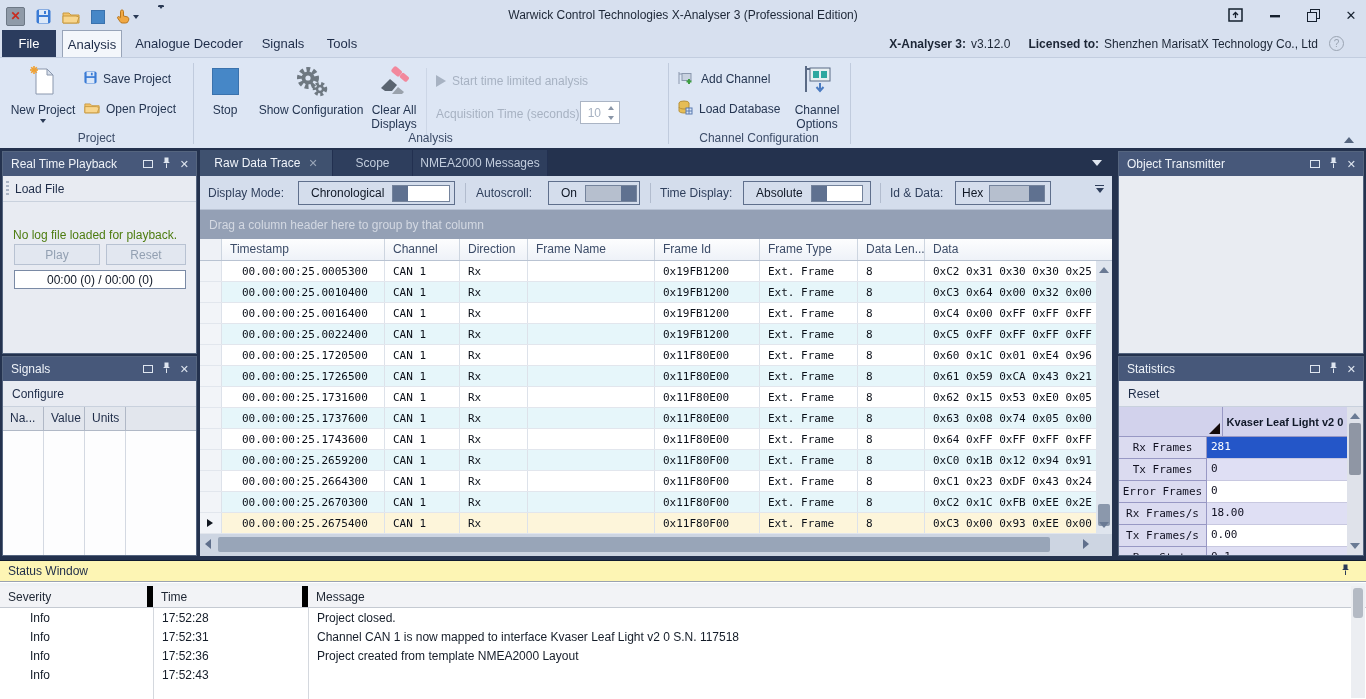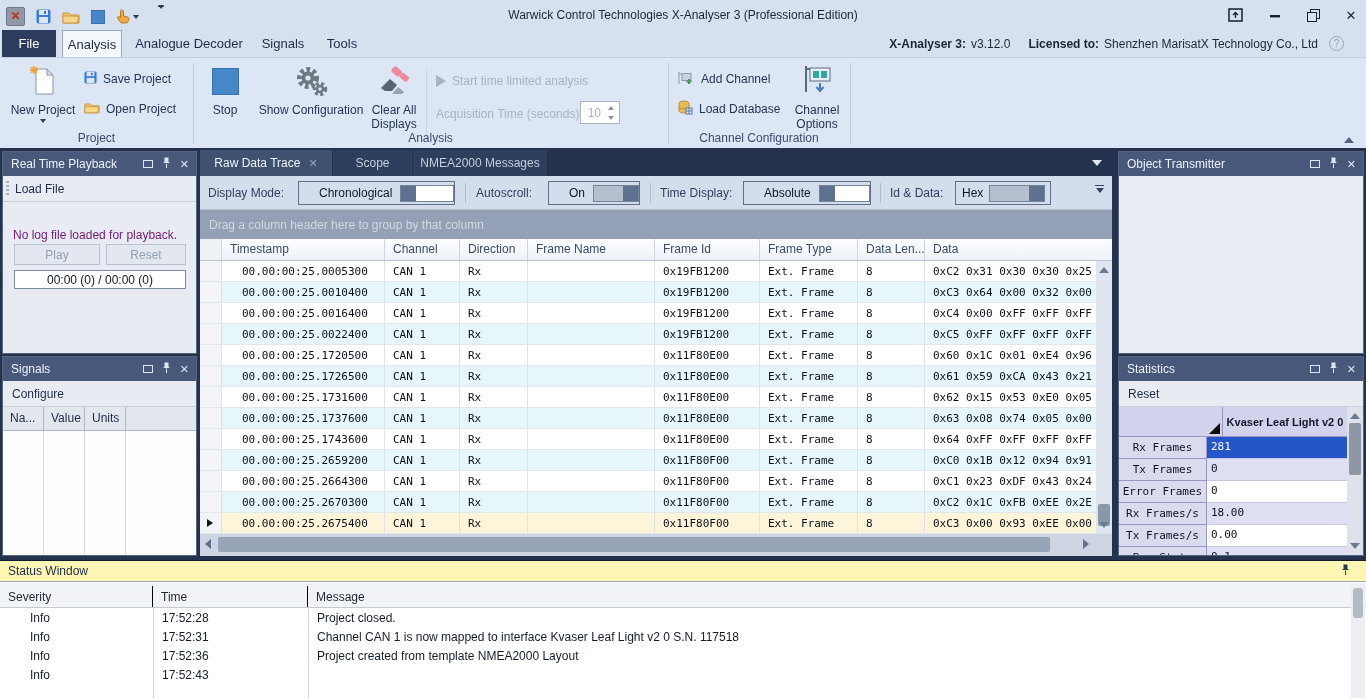--- a/index.html
+++ b/index.html
@@ -46,21 +46,21 @@
 
 .panel{position:absolute;background:#e8ebf2;border:1px solid #55657f}
 .ptitle{position:absolute;left:0;right:0;top:0;height:24px;background:#47587a;color:#eef2f8;font-size:12px;display:flex;align-items:center;padding-left:8px}
 .ptitle .t{flex:1}
 .ticons{display:flex;align-items:center;gap:9px;margin-right:7px}
 .flo{width:10px;height:8px;border:1px solid #dfe6f0}
 .cls{color:#dfe6f0;font-size:11px;line-height:1}
 .ptool{position:absolute;left:0;right:0;top:24px;height:26px;background:#e8ebf2;border-bottom:1px solid #c9d1dd;display:flex;align-items:center;font-size:12px;color:#1e2c48}
 .grip{width:3px;height:16px;margin:0 6px 0 3px;background:repeating-linear-gradient(#aab4c4 0 2px,transparent 2px 4px)}
 #playback{left:2px;top:151px;width:195px;height:203px}
-#pb-nolog{position:absolute;left:10px;top:76px;font-size:12px;color:#701a75}
+#pb-nolog{position:absolute;left:10px;top:76px;font-size:12px;color:#4d7c0f}
 .pbtn{position:absolute;top:92px;height:21px;background:#e2e7f0;border:1px solid #b8c2d2;color:#93a0b2;font-size:12px;display:flex;align-items:center;justify-content:center}
 #pb-time{position:absolute;left:11px;top:118px;width:172px;height:19px;background:#fff;border:1px solid #7a8aa5;font-size:12px;color:#101826;display:flex;align-items:center;justify-content:center}
 #signalsP{left:2px;top:356px;width:195px;height:200px}
 .shead{position:absolute;left:0;right:0;top:50px;height:24px;display:flex;background:#e2e6ed;border-bottom:1px solid #b0b8c6;font-size:12px;color:#1e2c48}
 .shead>div{border-right:1px solid #b0b8c6;padding:4px 0 0 7px;overflow:hidden}
 .sbody{position:absolute;left:0;right:0;top:74px;bottom:0;background:#fdfdfe;display:flex}
 .sbody>div{border-right:1px solid #d4d9e2}
 #otP{left:1118px;top:151px;width:246px;height:203px}
 .pbody{position:absolute;left:0;right:0;top:24px;bottom:0;background:#e9ecf2}
 
@@ -82,21 +82,21 @@
 
 
 #center{position:absolute;left:200px;top:150px;width:912px;height:406px}
 #tabstrip{position:absolute;left:0;top:0;right:0;height:26px;display:flex}
 .ttab{height:26px;display:flex;align-items:center;justify-content:center;font-size:12px;color:#c2cddd;background:#2e3e5d;border-right:1px solid #223050;gap:8px}
 .ttab.active{background:#3f516f;color:#f0f4fa}
 .ttab .x{color:#9aa6b8;font-size:11px}
 #tabdd{position:absolute;right:10px;top:10px;width:0;height:0;border-left:5px solid transparent;border-right:5px solid transparent;border-top:6px solid #dfe6f0}
 #ttoolbar{position:absolute;left:0;top:26px;right:0;height:34px;background:#d4ddec;border-bottom:1px solid #b9c3d4}
 .tlabel{position:absolute;top:10px;font-size:12px;color:#2f3f5c}
-.togglebox{position:absolute;top:5px;height:24px;border:1px solid #5f6f8c;display:flex;align-items:center;padding-left:20px;gap:8px;font-size:12px;color:#101826}
+.togglebox{position:absolute;top:5px;height:24px;border:1px solid #5f6f8c;display:flex;align-items:center;padding-left:12px;gap:8px;font-size:12px;color:#101826}
 .track{height:17px;position:relative;border:1px solid #74839c;background:#fff}
 .track.graytrack{background:#b6bfce}
 .knob{position:absolute;top:0;width:15px;height:15px;background:#5f7190}
 .knob.left{left:0}
 .knob.right{right:0}
 .vsep{position:absolute;top:7px;height:20px;width:1px;background:#b2bcce}
 #toolmore{position:absolute;right:8px;top:9px;text-align:center}
 #toolmore .bar{width:9px;border-top:1px solid #2f3f5c;margin:0 auto 2px}
 #toolmore .tri{width:0;height:0;border-left:4px solid transparent;border-right:4px solid transparent;border-top:5px solid #2f3f5c;margin:0 auto}
 #groupbar{position:absolute;left:0;top:60px;right:0;height:29px;background:#94a0b5;color:#d3d8e2;font-size:12px;display:flex;align-items:center;padding-left:9px}
@@ -120,21 +120,21 @@
 .tri-l{width:0;height:0;border-top:5px solid transparent;border-bottom:5px solid transparent;border-right:6px solid #5f6f8c}
 .tri-r{width:0;height:0;border-top:5px solid transparent;border-bottom:5px solid transparent;border-left:6px solid #5f6f8c}
 .tri-up{width:0;height:0;border-left:5px solid transparent;border-right:5px solid transparent;border-bottom:6px solid #6a7a94}
 .tri-dn{width:0;height:0;border-left:5px solid transparent;border-right:5px solid transparent;border-top:6px solid #6a7a94}
 
 
 #statuswin{position:absolute;left:0;top:560px;width:1366px;height:139px;background:#fff;border-top:1px solid #101b30}
 #st-title{position:absolute;left:0;top:0;right:0;height:21px;background:#fdf5b4;color:#1e2c48;font-size:12px;display:flex;align-items:center;padding-left:8px;border-bottom:1px solid #9aa2b0}
 #st-gap{position:absolute;left:0;top:22px;right:0;height:3px;background:#eef1f5}
 #st-head{position:absolute;left:0;top:25px;right:0;height:22px;display:flex;background:#f2f3f6;border-bottom:1px solid #c5cad2;font-size:12px;color:#1e2633}
-#st-head>div{padding:4px 0 0 8px;border-right:1px solid #000000}
+#st-head>div{padding:4px 0 0 8px;border-right:6px solid #000000}
 .stc0{width:153px}.stc1{width:155px}.stc2{flex:1;border-right:none!important}
 #st-body{position:absolute;left:0;top:47px;right:0;bottom:0;background:#fff}
 .stvline{position:absolute;top:0;bottom:0;width:1px;background:#d4d8de}
 .strow2{display:flex;height:19px;font-size:12px;color:#141c28;align-items:center}
 .strow2 .sev{width:153px;padding-left:30px}
 .strow2 .tim{width:155px;padding-left:9px}
 .strow2 .msg{flex:1;padding-left:9px;white-space:nowrap;overflow:hidden}
 #st-sb{position:absolute;right:1px;top:25px;bottom:1px;width:14px;background:#eceef2}
 #st-sb .thumb{position:absolute;left:2px;right:2px;top:2px;height:30px;background:#b4bac4;border-radius:3px}
 </style>

